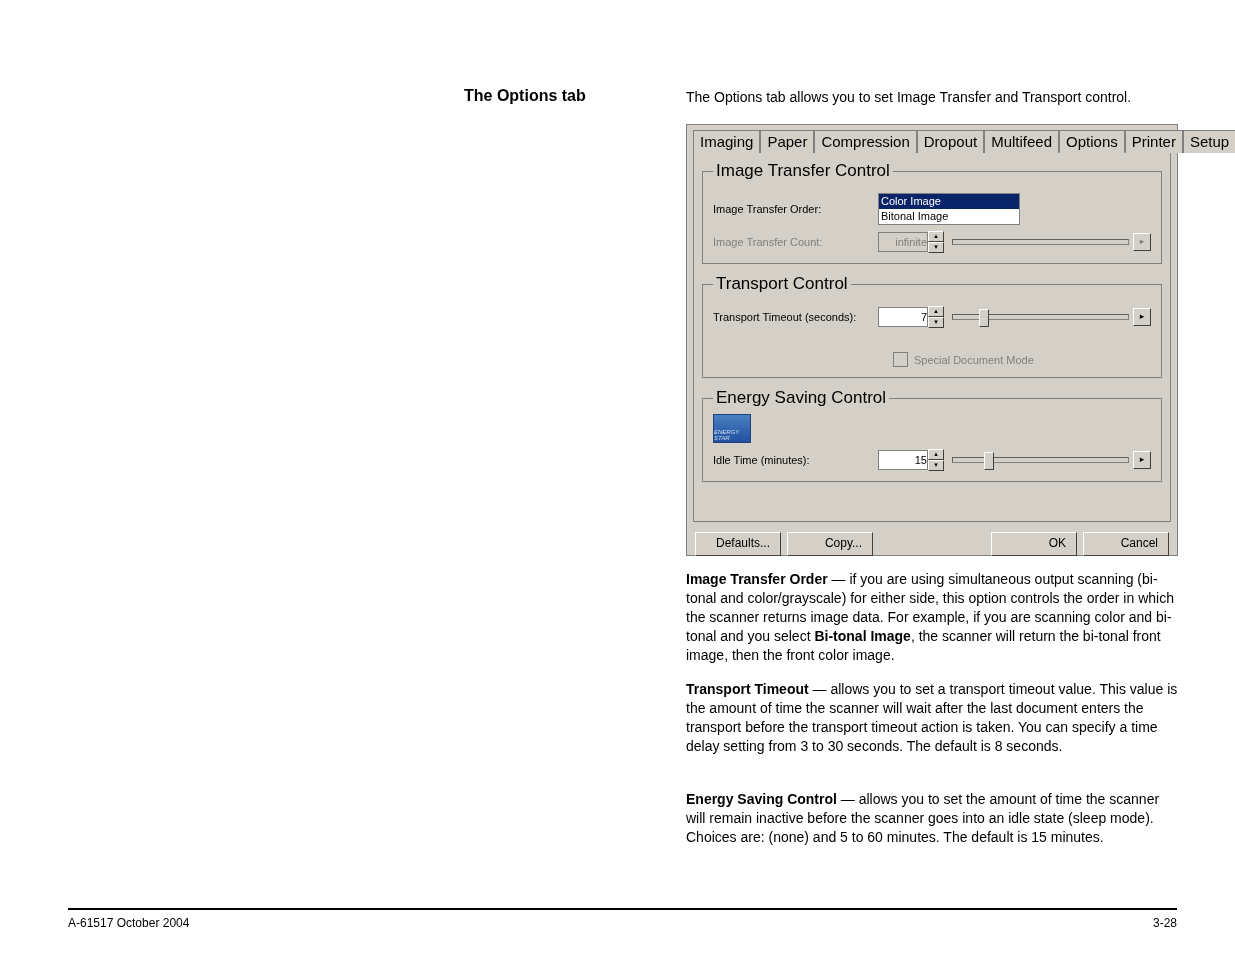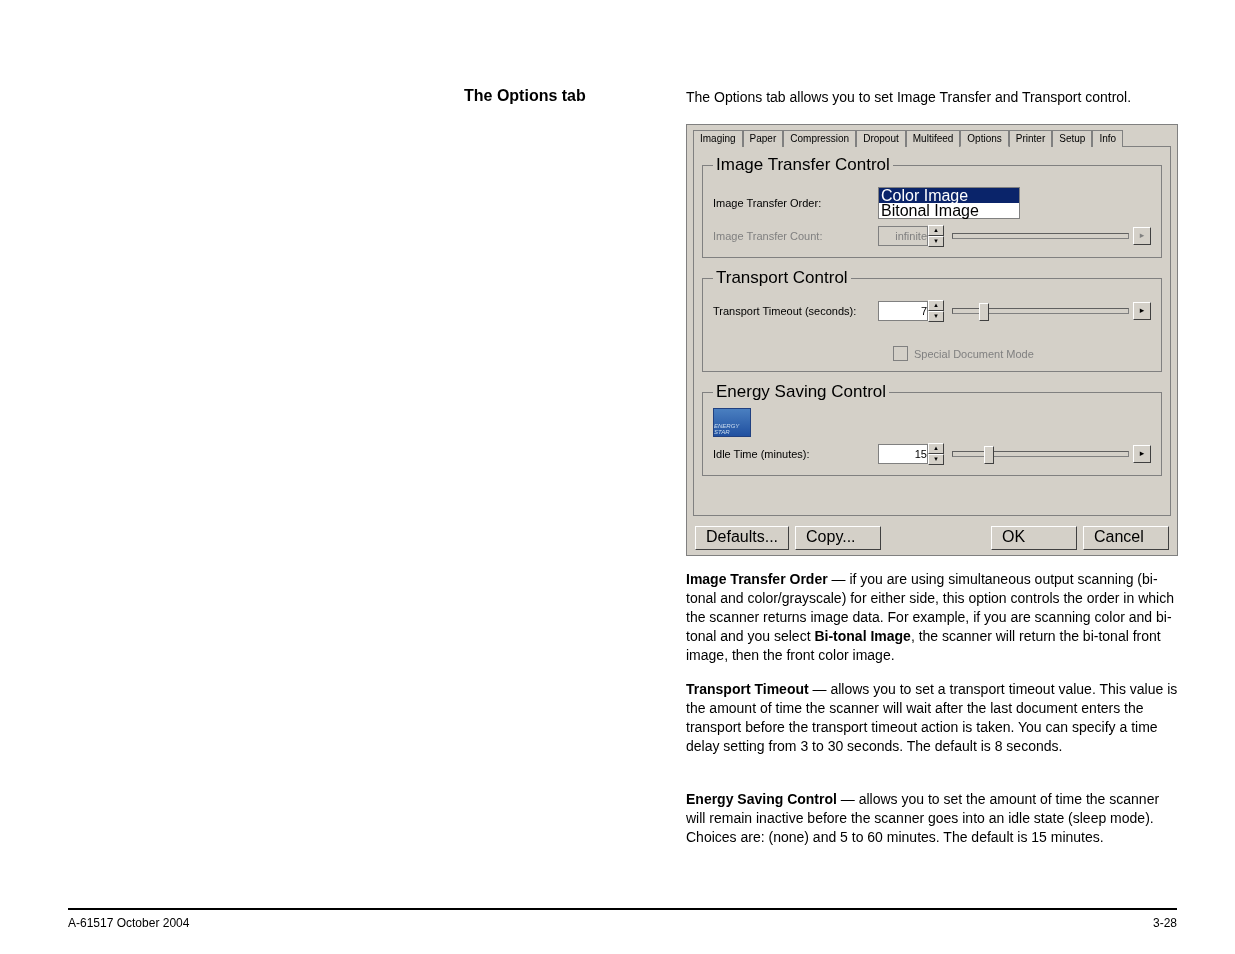--- a/index.html
+++ b/index.html
@@ -66,21 +66,21 @@
   .tabs {
     display:flex;
     padding: 4px 6px 0 6px;
     gap: 0px;
   }
   .tab {
     padding: 2px 6px;
     border: 1px solid #808080;
     border-bottom: none;
     background: #d4d0c8;
-    font-size: 10px;
+    font-size: 15px;
     position: relative;
     top: 1px;
   }
   .tab.active {
     background: #d4d0c8;
     border-bottom: 1px solid #d4d0c8;
     z-index: 2;
   }
   .tabpanel {
     margin: 0 6px 6px 6px;
@@ -107,21 +107,21 @@
   .row .lbl {
     width: 165px;
     font-size: 11px;
   }
   .disabled { color: #808080; }
   .listbox {
     width: 140px;
     height: 30px;
     border: 1px solid #808080;
     background: #fff;
-    font-size: 16px;
+    font-size: 11px;
   }
   .listbox .sel {
     background: #0a246a; color:#fff; padding:0 2px; height:15px; line-height:15px;
   }
   .listbox .opt {
     padding:0 2px; height:15px; line-height:15px;
   }
   .numbox {
     width: 48px; height: 18px;
     background:#fff;
@@ -179,24 +179,24 @@
     display:flex;
     padding: 4px 8px 8px 8px;
   }
   .dlg-buttons .spacer { flex:1; }
   .btn {
     min-width: 64px;
     height: 22px;
     border: 1px solid #fff;
     border-right-color:#404040; border-bottom-color:#404040;
     background:#d4d0c8;
-    font-size: 16px;
+    font-size: 12px;
     padding: 0 10px;
     margin-left: 6px;
-    text-align:left;
+    text-align:right;
     line-height:20px;
   }
   .btn:first-child { margin-left: 0; }
 
   .body-text {
     position:absolute;
     left: 686px;
     width: 492px;
     font-size: 14px;
     line-height: 1.35;

